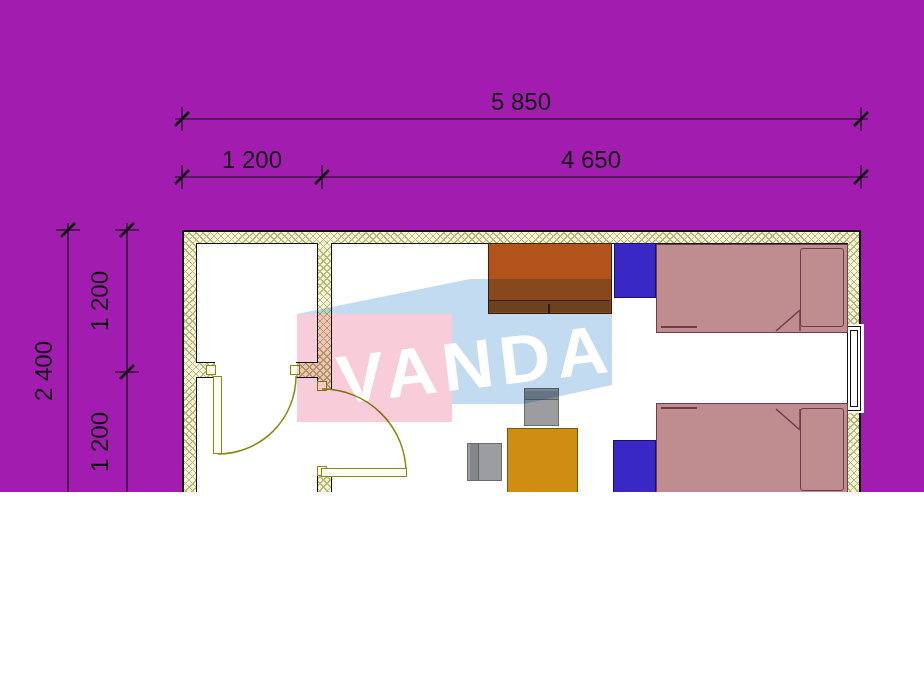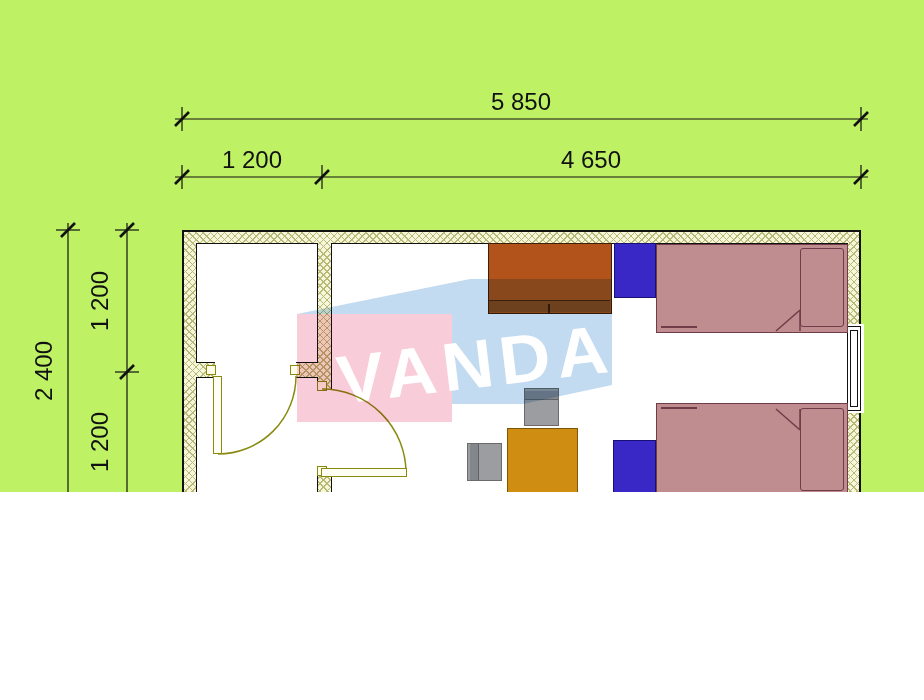--- a/index.html
+++ b/index.html
@@ -1,16 +1,16 @@
 <!DOCTYPE html>
 <html><head>
 <meta charset="utf-8">
 <style>
   html,body{margin:0;padding:0;background:#fff;}
-  #canvas{position:relative;width:924px;height:492px;background:#bef264;overflow:hidden;
+  #canvas{position:relative;width:924px;height:492px;background:#a21caf;overflow:hidden;
           font-family:"Liberation Sans",sans-serif;}
   .abs{position:absolute;box-sizing:border-box;}
   svg{position:absolute;left:0;top:0;}
   .dimtext{font-family:"Liberation Sans",sans-serif;font-size:24px;fill:#111;}
   
   .wall{background-color:#f6f6da;
         background-image:
           repeating-linear-gradient(45deg,#b9b977 0,#b9b977 1px,transparent 1px,transparent 5px),
           repeating-linear-gradient(-45deg,#b9b977 0,#b9b977 1px,transparent 1px,transparent 5px);
         border:1px solid #111;}

